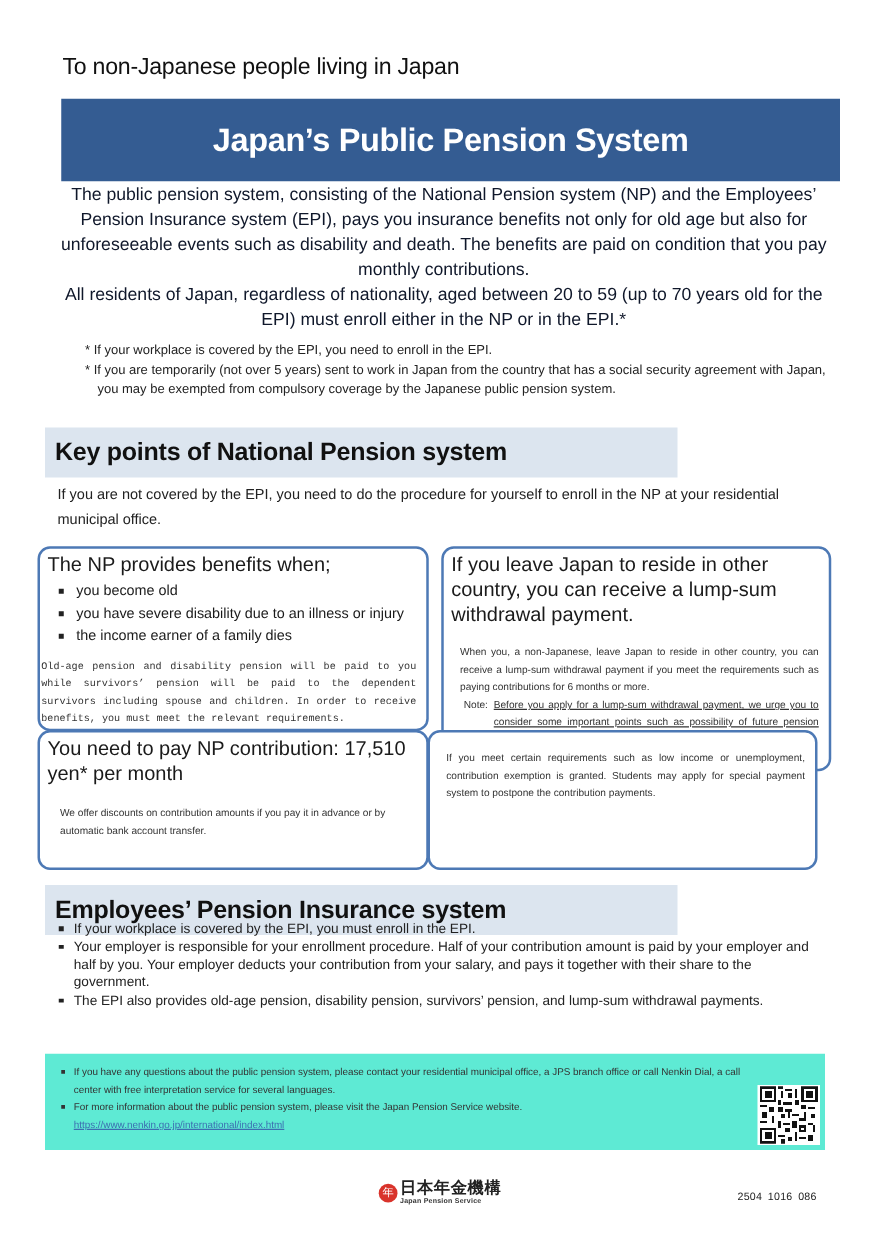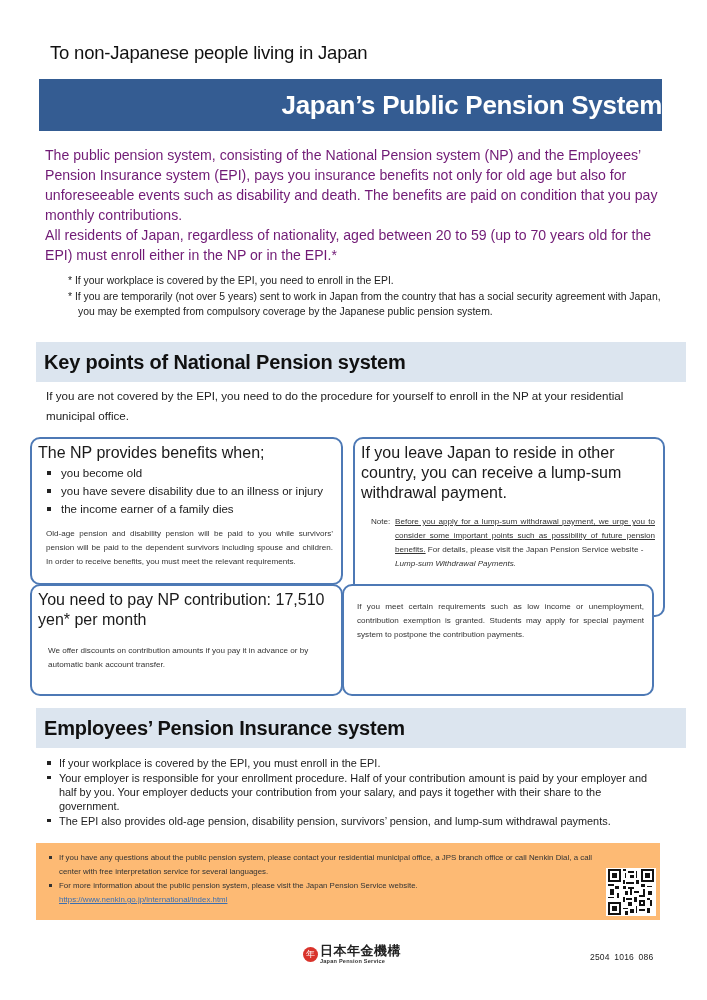--- a/index.html
+++ b/index.html
@@ -1,31 +1,31 @@
 <!DOCTYPE html>
 <html><head>
 <meta charset="utf-8">
 <style>
   * { box-sizing: border-box; margin: 0; padding: 0; }
   html, body { width: 707px; height: 1000px; background: #ffffff; overflow: hidden; }
   body { position: relative; font-family: "Liberation Sans", sans-serif; color: #1a1a1a; }
 
   .audience { position: absolute; left: 50px; top: 42px; font-size: 18.5px; color: #111; letter-spacing: -0.2px; }
 
-  .title-bar { position: absolute; left: 39px; top: 79px; width: 623px; height: 52px; background: #345c92;
-    display: flex; align-items: center; justify-content: flex-end; }
+  .title-bar { position: absolute; left: 49px; top: 79px; width: 623px; height: 66px; background: #345c92;
+    display: flex; align-items: center; justify-content: center; }
   .title-bar h1 { color: #fff; font-size: 26px; font-weight: bold; letter-spacing: -0.3px; }
 
-  .intro { position: absolute; left: 45px; top: 145px; width: 620px; font-size: 14.1px; line-height: 20px; color: #701a75; }
+  .intro { position: absolute; left: 45px; top: 145px; width: 620px; font-size: 14.1px; line-height: 20px; color: #0f172a; text-align: center; }
   .intro p { margin: 0; }
 
   .notes { position: absolute; left: 68px; top: 273px; width: 600px; font-size: 10.4px; line-height: 15.5px; color: #222; }
   .notes li { list-style: none; padding-left: 10px; text-indent: -10px; }
 
-  .section-bar { position: absolute; left: 36px; width: 650px; height: 40px; background: #dce5ef; display: flex; align-items: center; padding-left: 8px; }
+  .section-bar { position: absolute; left: 36px; width: 506px; height: 40px; background: #dce5ef; display: flex; align-items: center; padding-left: 8px; }
   .section-bar h2 { font-size: 20px; font-weight: bold; color: #111; letter-spacing: -0.2px; }
   .sec1 { top: 342px; }
   .sec2 { top: 708px; }
 
   .np-lead { position: absolute; left: 46px; top: 386px; width: 610px; font-size: 11.6px; line-height: 20px; color: #222; }
 
   .box { position: absolute; border: 2.5px solid #4d79b5; border-radius: 10px; background: #fff; }
   .box1 { left: 30px; top: 437px; width: 313px; height: 148px; }
   .box2 { left: 342px; top: 437px; width: 312px; height: 180px; margin-left: 11px; }
   .box3 { left: 30px; top: 584px; width: 313px; height: 112px; }
@@ -34,36 +34,36 @@
   .box-head { font-size: 16px; line-height: 20px; color: #1a1a1a; }
   .box1 .box-head { padding: 4px 0 0 6px; }
   .box2 .box-head, .box4 .box-head { padding: 4px 6px 0 6px; }
   .box3 .box-head { padding: 4px 0 0 6px; }
 
   .benefit-list { padding-left: 14px; margin-top: 1px; }
   .benefit-list li { list-style: none; font-size: 11.5px; line-height: 18px; position: relative; padding-left: 15px; }
   .benefit-list li::before { content: ""; position: absolute; left: 1px; top: 7px; width: 4px; height: 4px; background: #222; }
 
   .box-small { font-size: 8.1px; line-height: 14px; color: #333; text-align: justify; }
-  .box1 .box-small { padding: 9px 8px 0 14px; }
+  .box1 .box-small { padding: 9px 8px 0 1px; font-family: Liberation Mono, monospace; }
   .box2 .box-small { padding: 12px 8px 0 13px; }
   .box3 .box-small { padding: 14px 8px 0 16px; text-align: left; }
   .box4 .box-small { padding: 14px 8px 0 13px; }
 
   .note-row { display: flex; }
   .note-label { width: 27px; flex: none; padding-left: 3px; }
   .note-body { flex: 1; }
   .note-body .ul { text-decoration: underline; }
   .note-body .it { font-style: italic; }
 
-  .epi-list { position: absolute; left: 44px; top: 756px; width: 612px; font-size: 10.9px; line-height: 14.2px; color: #222; }
+  .epi-list { position: absolute; left: 44px; top: 736px; width: 612px; font-size: 10.9px; line-height: 14.2px; color: #222; }
   .epi-list li { list-style: none; position: relative; padding-left: 15px; margin-bottom: 0.5px; }
   .epi-list li::before { content: ""; position: absolute; left: 3px; top: 5px; width: 3.5px; height: 3.5px; background: #222; }
 
-  .info-box { position: absolute; left: 36px; top: 843px; width: 624px; height: 77px; background: #fdba74; }
+  .info-box { position: absolute; left: 36px; top: 843px; width: 624px; height: 77px; background: #5eead4; }
   .info-list { position: absolute; left: 10px; top: 8px; width: 560px; font-size: 7.9px; line-height: 14px; color: #333; }
   .info-list li { list-style: none; position: relative; padding-left: 13px; }
   .info-list li::before { content: ""; position: absolute; left: 3px; top: 5px; width: 3px; height: 3px; background: #333; }
   .info-link { color: #3c6fb0; text-decoration: underline; }
 
   .qr { position: absolute; left: 570px; top: 25px; width: 50px; height: 48px; background: #fff; padding: 1px; }
   .qr svg { width: 48px; height: 46px; display: block; }
 
   .logo { position: absolute; left: 303px; top: 944px; display: flex; align-items: center; }
   .logo-mark { width: 15px; height: 15px; border-radius: 50%; background: #d9332b; color: #fff; font-size: 9px; display: flex; align-items: center; justify-content: center; font-family: "DejaVu Sans", sans-serif; }
@@ -104,20 +104,21 @@
     <li>you become old</li>
     <li>you have severe disability due to an illness or injury</li>
     <li>the income earner of a family dies</li>
   </ul>
   <div class="box-small">Old-age pension and disability pension will be paid to you while survivors’ pension will be paid to the dependent survivors including spouse and children. In order to receive benefits, you must meet the relevant requirements.</div>
 </div>
 
 <div class="box box2">
   <div class="box-head">If you leave Japan to reside in other country, you can receive a lump-sum withdrawal payment.</div>
   <div class="box-small">
+    <div>When you, a non-Japanese, leave Japan to reside in other country, you can receive a lump-sum withdrawal payment if you meet the requirements such as paying contributions for 6 months or more.</div>
     <div class="note-row">
       <span class="note-label">Note:</span>
       <span class="note-body"><span class="ul">Before you apply for a lump-sum withdrawal payment, we urge you to consider some important points such as possibility of future pension benefits.</span><span> For details, please visit the Japan Pension Service website -</span><br><span class="it">Lump-sum Withdrawal Payments.</span></span>
     </div>
   </div>
 </div>
 
 <div class="box box3">
   <div class="box-head">You need to pay NP contribution: 17,510 yen* per month</div>
   <div class="box-small">

